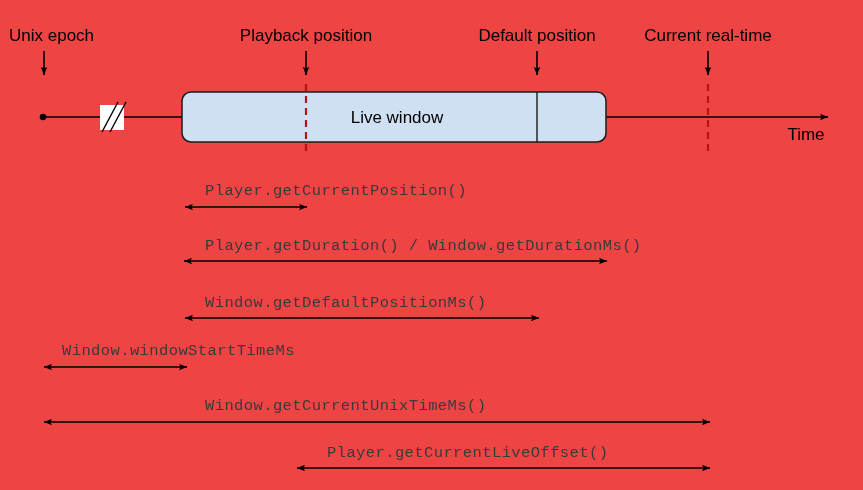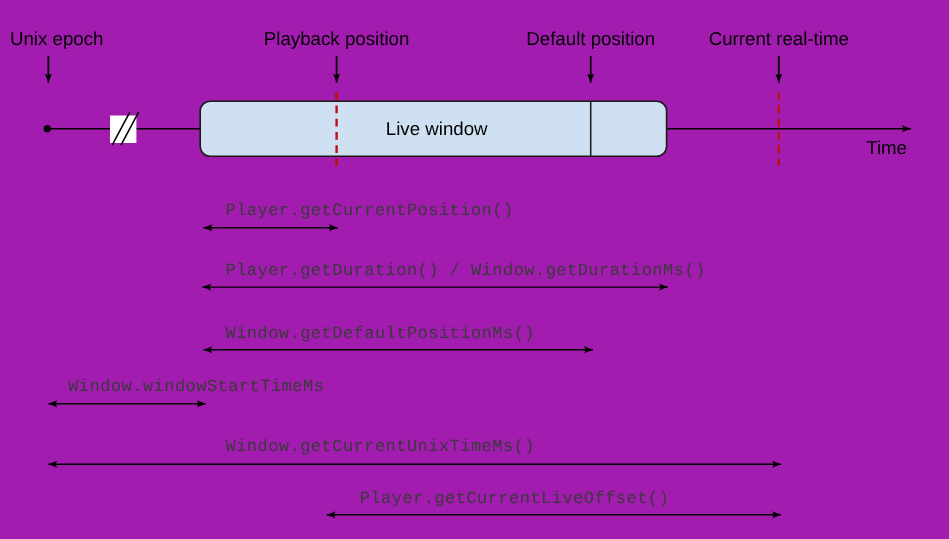--- a/index.html
+++ b/index.html
@@ -10,21 +10,21 @@
   body {
     font-family: "Liberation Sans", sans-serif;
     width: 863px;
     height: 490px;
     overflow: hidden;
   }
   #diagram-root {
     position: relative;
     width: 863px;
     height: 490px;
-    background: #a21caf;
+    background: #ef4444;
   }
   svg.diagram-svg {
     position: absolute;
     top: 0;
     left: 0;
     width: 863px;
     height: 490px;
   }
   text.sans-label {
     font-family: "Liberation Sans", sans-serif;

